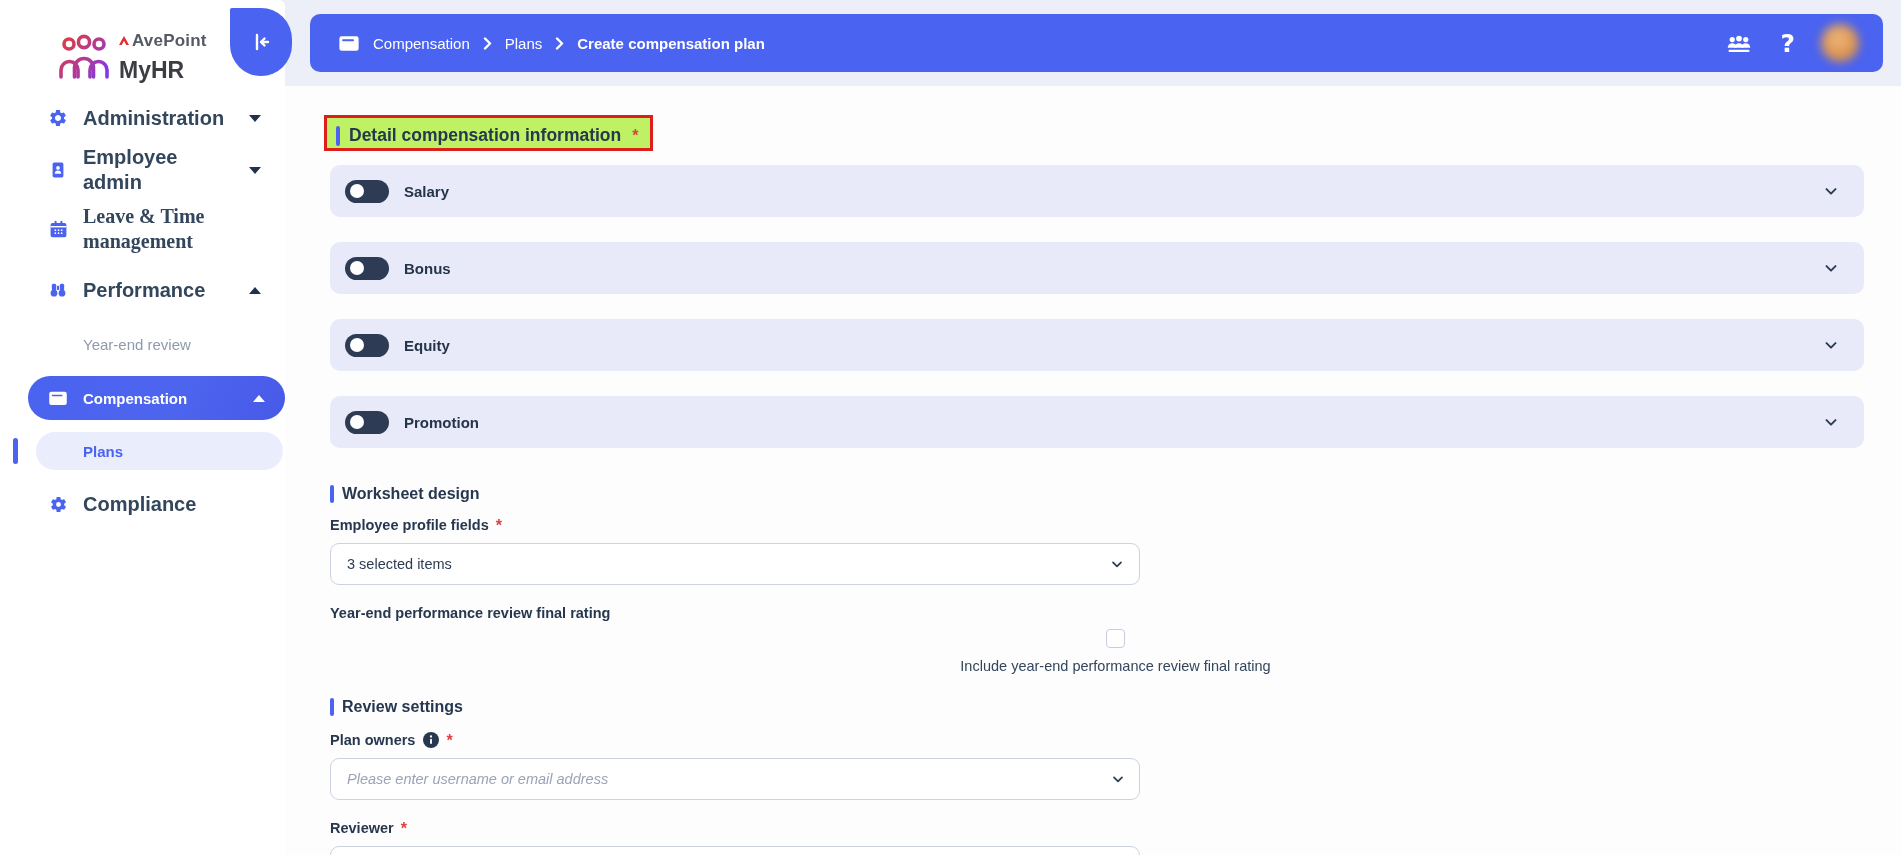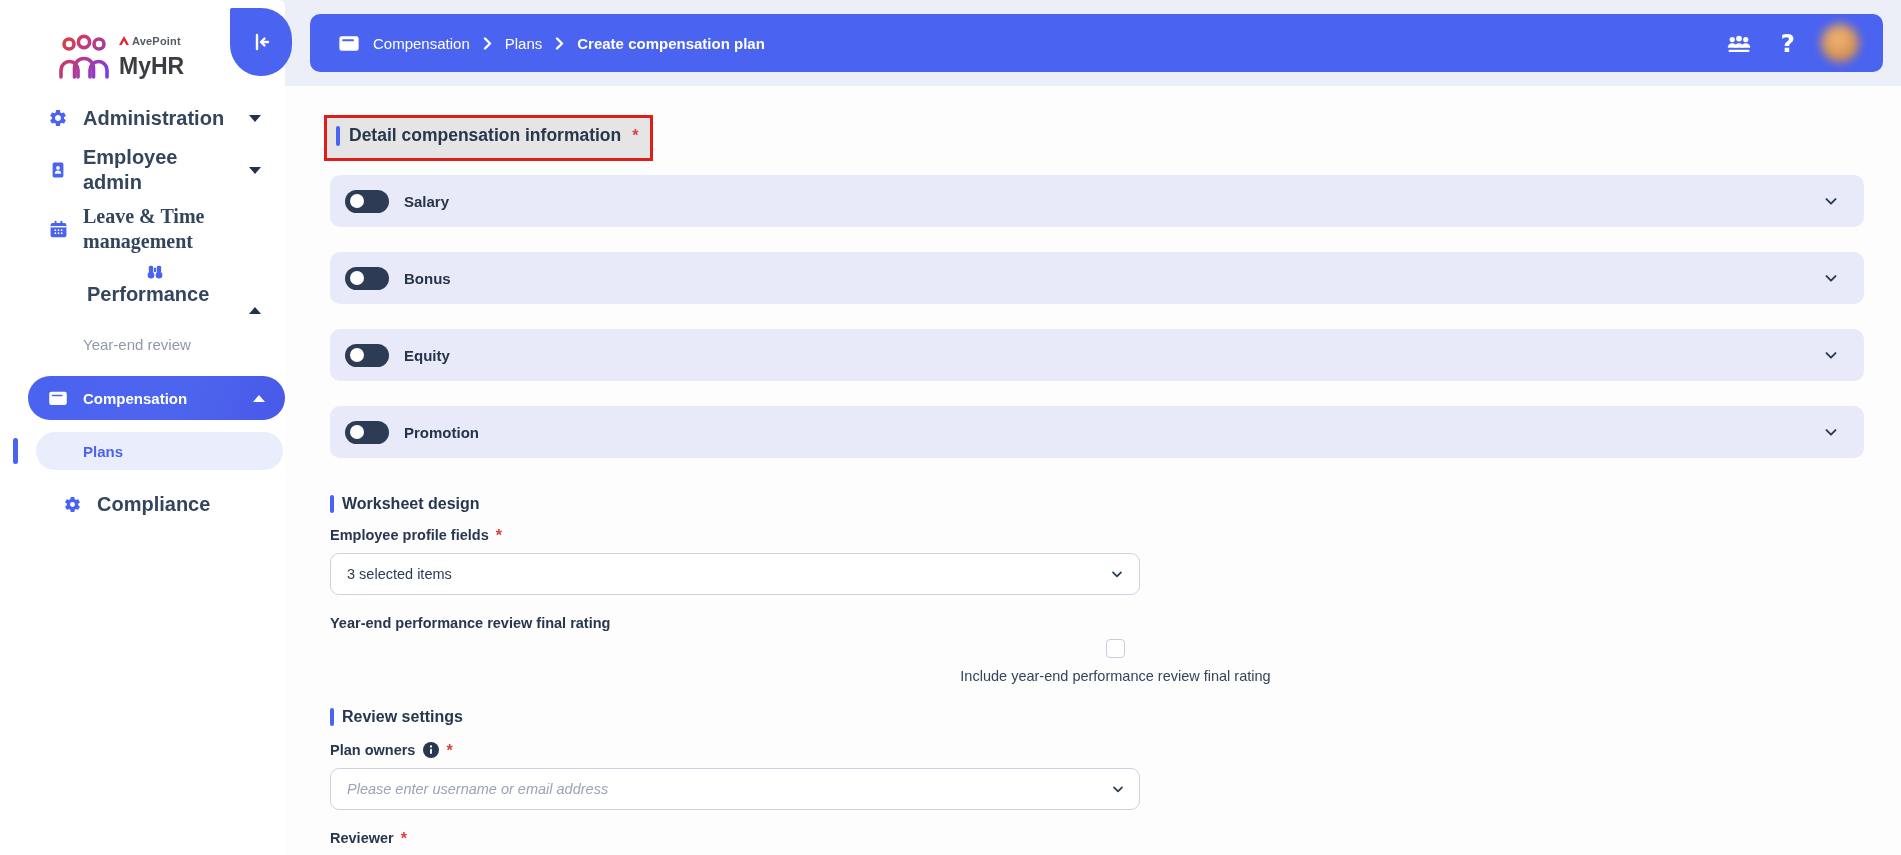--- a/index.html
+++ b/index.html
@@ -9,52 +9,52 @@
 
   
   .sidebar { width:285px; height:855px; background:#ffffff; position:relative;
     flex:0 0 285px; border-radius:0 6px 0 0; }
   .collapse-btn { position:absolute; left:230px; top:8px; width:62px; height:68px;
     background:#4a63f0; border-radius:2px 34px 34px 34px; display:flex;
     align-items:center; justify-content:center; cursor:pointer; z-index:5; }
   .logo-row { display:flex; align-items:center; gap:9px; padding:20px 0 0 58px; height:92px; }
   .logo-texts { display:flex; flex-direction:column; }
   .ap-row { display:flex; align-items:center; gap:3px; }
-  .ap-text { font-size:11px; font-weight:700; color:#555a63; letter-spacing:.2px; }
+  .ap-text { font-size:17px; font-weight:700; color:#555a63; letter-spacing:.2px; }
   .myhr-text { font-size:23px; font-weight:700; color:#3a3d42; line-height:1; margin-top:8px; }
 
   .nav { position:relative; padding-top:0; }
   .nav-item { display:flex; align-items:center; height:52px; padding:0 24px 0 48px;
     cursor:pointer; }
   .nav-item .nav-icon { width:20px; height:20px; flex:0 0 20px; display:flex;
     align-items:center; justify-content:center; }
   .nav-item .nav-label { margin-left:15px; font-size:20px; font-weight:600;
     color:#33465c; width:150px; line-height:1.25; }
   .nav-item.tall { height:66px;font-family:Liberation Serif, serif; }
-  .nav-item.perf { height:56px;flex-direction:column; }
+  .nav-item.perf { height:56px; }
   .caret { width:0; height:0; margin-left:auto; }
   .caret-down { border-left:6px solid transparent; border-right:6px solid transparent;
     border-top:7px solid #22324a; }
   .caret-up { border-left:6px solid transparent; border-right:6px solid transparent;
     border-bottom:7px solid #22324a; }
   .nav-sub { display:flex; align-items:center; height:52px; padding-left:83px;
     font-size:15px; color:#8e99ab; cursor:pointer; }
   .pill-active { margin:6px 0 0 28px; width:257px; height:44px; border-radius:22px;
     background:linear-gradient(115deg,#4a63f0 0%,#4d64ee 60%,#4759e8 100%);
     display:flex; align-items:center; padding:0 20px; cursor:pointer; }
   .pill-active .nav-icon { width:20px; height:20px; }
   .pill-active .nav-label { margin-left:15px; font-size:15px; font-weight:700; color:#fff; }
   .pill-active .caret-up { border-bottom-color:#fff; margin-left:auto; }
   .sub-active-row { position:relative; margin-top:12px; height:38px; }
   .sub-indicator { position:absolute; left:13px; top:6px; width:5px; height:26px;
     border-radius:3px; background:#4a63f0; }
   .sub-pill { position:absolute; left:36px; top:0; width:247px; height:38px;
     border-radius:19px; background:#eaedfb; display:flex; align-items:center;
     padding-left:47px; font-size:15px; font-weight:700; color:#4a63f0; cursor:pointer; }
-  .nav-item.compliance { margin-top:8px;justify-content:center; }
+  .nav-item.compliance { margin-top:8px; }
 
   
   .main-col { flex:1; display:flex; flex-direction:column; }
   .topbar { margin:14px 18px 0 25px; height:58px; background:#4a63f0;
     border-radius:10px; display:flex; align-items:center; padding:0 24px 0 28px; }
   .breadcrumb { display:flex; align-items:center; gap:13px; }
   .crumb { color:#ffffff; font-size:15px; cursor:pointer; }
   .crumb.current { font-weight:700; cursor:default; }
   .bc-sep { display:flex; align-items:center; }
   .top-actions { margin-left:auto; display:flex; align-items:center; gap:26px; }
@@ -63,22 +63,22 @@
   .help-q { color:#fff; font-size:25px; font-weight:700; line-height:1;
     font-family:"DejaVu Sans", sans-serif; }
   .avatar { width:38px; height:38px; border-radius:50%;
     background:radial-gradient(circle at 45% 40%, #f0b87f 0%, #db944f 55%, #c87c3d 100%);
     filter:blur(5px); cursor:pointer; }
 
   
   .panel { margin-top:14px; background:#fdfdfe; height:769px; overflow:hidden;
     padding:29px 0 0 45px; }
   .red-annotation { display:inline-flex; align-items:center; gap:9px;
-    border:3px solid #dd1f1a; padding:7px 12px 12px 9px; margin-left:-6px;
-    background:#e5e5e5; }
+    border:3px solid #dd1f1a; padding:7px 12px 2px 9px; margin-left:-6px;
+    background:#bef264; }
   .blue-bar { width:4px; height:20px; border-radius:2px; background:#4a63f0; flex:0 0 4px; }
   .blue-bar.sm { height:18px; }
   .h-main { font-size:17.5px; font-weight:700; color:#26374e; }
   .req { color:#e03e3e; font-weight:700; font-size:16px; margin-left:2px; }
 
   .toggles-wrap { margin-top:14px; width:1534px; }
   .toggle-section { height:52px; background:#e8eafa; border-radius:10px;
     display:flex; align-items:center; padding:0 24px 0 15px; margin-bottom:25px;
     cursor:pointer; }
   .toggle-section:last-child { margin-bottom:0;align-items:center; }

